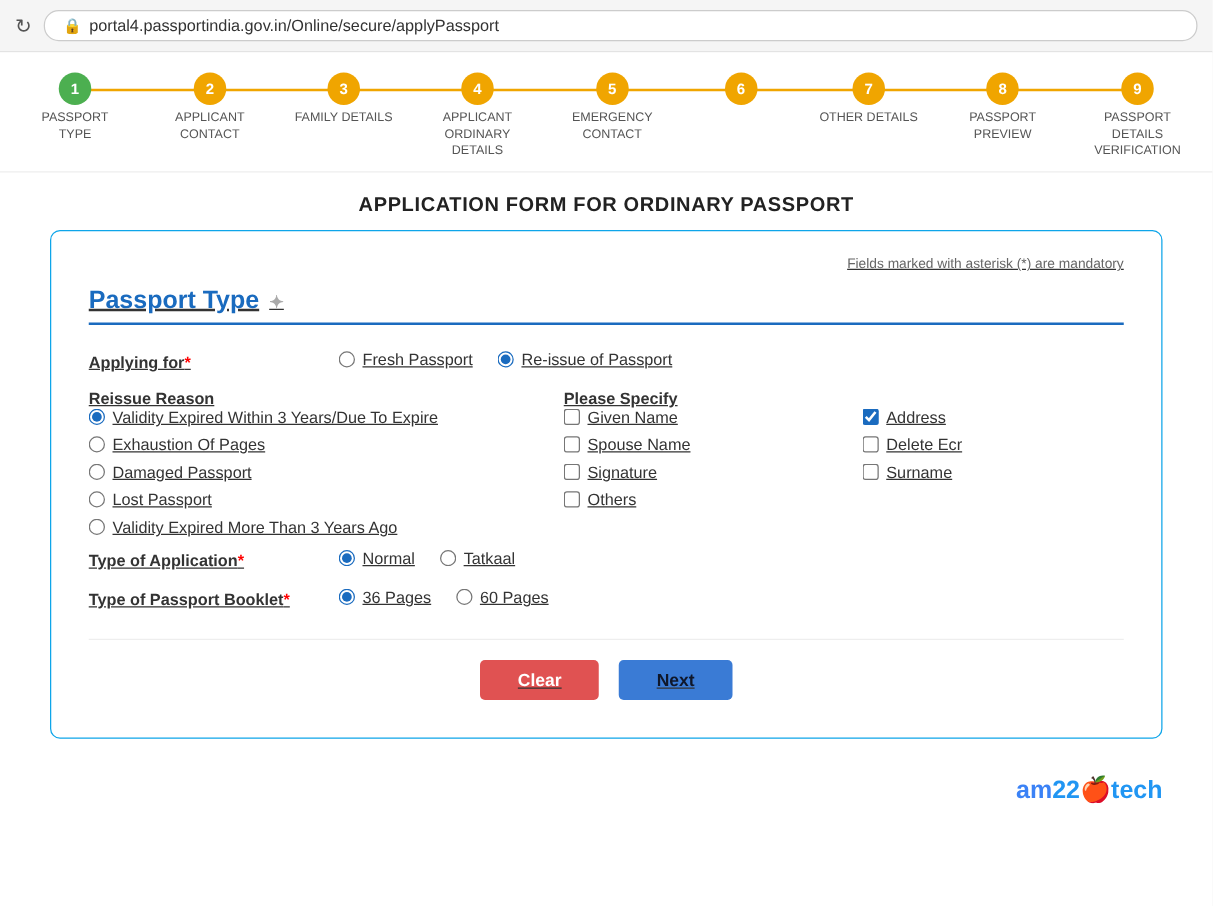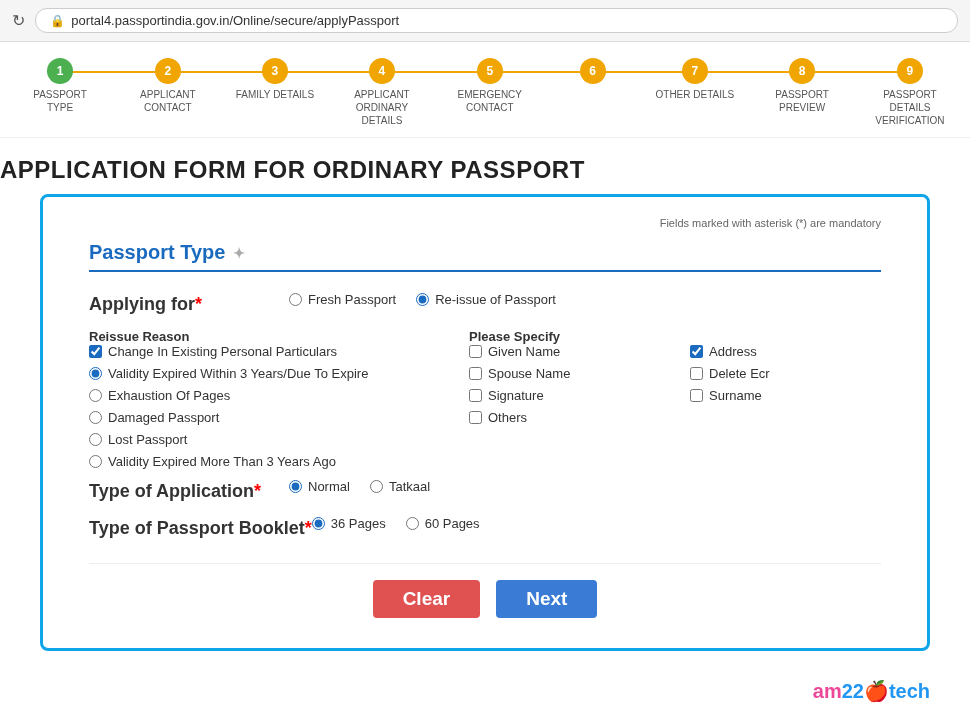--- a/index.html
+++ b/index.html
@@ -89,34 +89,36 @@
     .step-circle.pending { background: #f0a500; }
     .step-label {
       font-size: 10px;
       color: #555;
       line-height: 1.3;
       max-width: 80px;
     }
 
     
     .main-heading {
+      text-align: center;
       padding: 18px 0 10px;
-      font-size: 24px;
+      font-size: 16px;
       font-weight: bold;
       letter-spacing: 0.5px;
       color: #222;
     }
 
     
     .form-card {
       margin: 0 40px 20px;
-      border: 3px solid #0ea5e9;
+      border: 1px solid #0ea5e9;
       border-radius: 8px;
-      padding: 20px 46px 30px;
+      padding: 20px 30px 30px;
       background: white;
+      text-decoration: underline;
     }
     .mandatory-note {
       text-align: right;
       font-size: 11px;
       color: #666;
       margin-bottom: 12px;
     }
     .section-title {
       color: #1a6bbf;
       font-size: 20px;
@@ -135,21 +137,21 @@
 
     
     .form-row {
       display: flex;
       align-items: flex-start;
       margin-bottom: 14px;
     }
     .form-label {
       min-width: 200px;
       font-weight: bold;
-      font-size: 18px;
+      font-size: 13px;
       padding-top: 2px;
     }
     .form-label .required { color: red; }
     .form-controls {
       display: flex;
       align-items: center;
       gap: 20px;
       flex-wrap: wrap;
       justify-content: space-between;
     }
@@ -206,44 +208,44 @@
       justify-content: center;
       gap: 16px;
       margin-top: 24px;
       padding-top: 16px;
       border-top: 1px solid #eee;
     }
     .btn {
       padding: 8px 30px;
       border: none;
       border-radius: 4px;
-      font-size: 19px;
+      font-size: 14px;
       cursor: pointer;
       font-weight: bold;
     }
     .btn-clear {
       background: #e05252;
       color: white;
     }
     .btn-next {
       background: #3a7bd5;
-      color: #ffffff;
+      color: #0f172a;
     }
     .form-card-wrapper {
       position: relative;
     }
 
     
     .branding {
       text-align: right;
       padding: 8px 40px 4px;
       font-size: 20px;
       font-weight: bold;
     }
-    .branding-am { color: #ec4899; }
+    .branding-am { color: #3b82f6; }
     .branding-22 { color: #2196f3; }
     .branding-tech { color: #2196f3; }
     .branding-icon { color: #e05252; }
   </style>
 </head>
 <body>
 
 <div class="browser-bar">
   <span class="browser-refresh">↻</span>
   <div class="browser-url-bar">
@@ -324,24 +326,20 @@
           </label>
         </div>
       </div>
 
       <div class="reissue-section">
 
         <div class="reissue-left">
           <div class="subsection-title">Reissue Reason</div>
           <div class="checkbox-list">
             <label class="checkbox-item">
-              <input type="checkbox" checked="" style="">
-              <span>Change In Existing Personal Particulars</span>
-            </label>
-            <label class="checkbox-item">
               <input type="radio" name="reissue_reason" checked="" style="">
               <span>Validity Expired Within 3 Years/Due To Expire</span>
             </label>
             <label class="checkbox-item">
               <input type="radio" name="reissue_reason" style="">
               <span>Exhaustion Of Pages</span>
             </label>
             <label class="checkbox-item">
               <input type="radio" name="reissue_reason" style="">
               <span>Damaged Passport</span>

